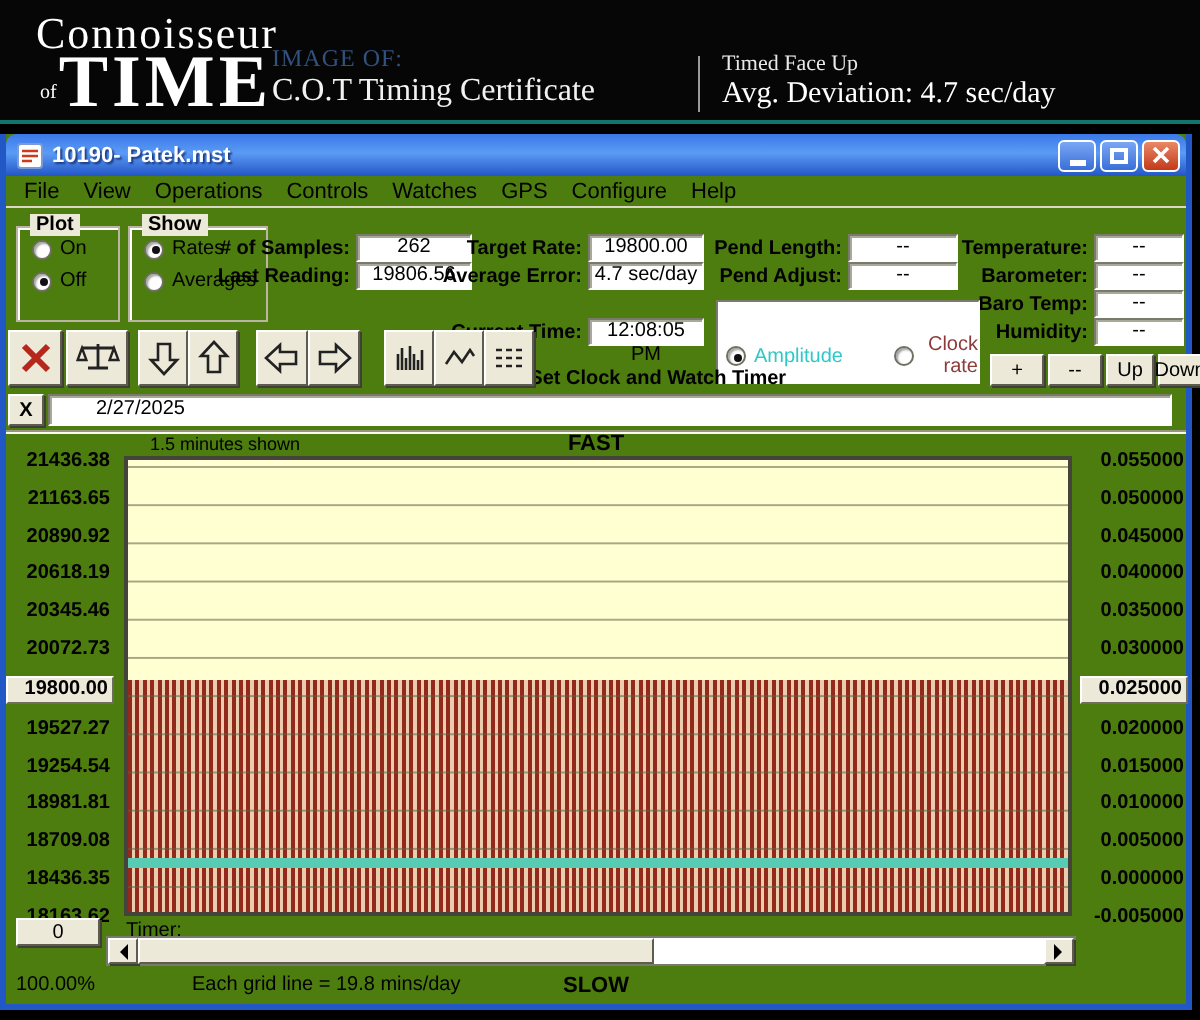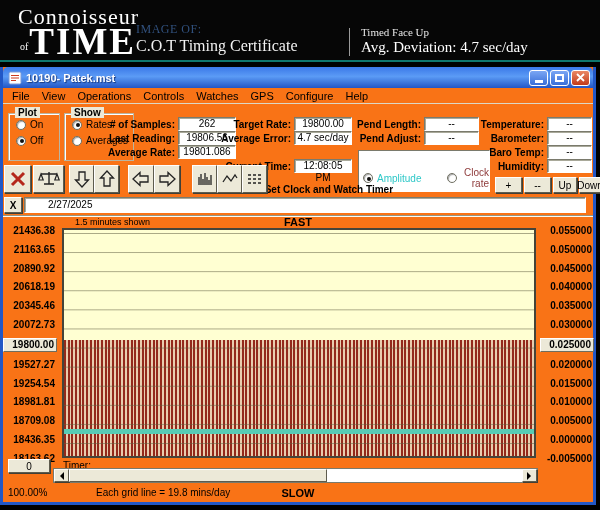--- a/index.html
+++ b/index.html
@@ -17,21 +17,21 @@
   .logo-of { font-size:10px; margin:0 1px 6px 2px; }
   .logo-main { font-size:37px; font-weight:bold; letter-spacing:2px; line-height:32px; }
   .image-of { position:absolute; left:136px; top:22px; font-size:12px; color:#31517E; letter-spacing:0.5px; }
   .cert-title { position:absolute; left:136px; top:37px; font-size:16px; color:#f2f2f2; }
   .banner-divider { position:absolute; left:349px; top:28px; width:1px; height:28px; background:#9a9a9a; }
   .orientation { position:absolute; left:361px; top:26px; font-size:11px; color:#e8e8e8; }
   .avg-dev { position:absolute; left:361px; top:39px; font-size:15px; color:#fff; }
 
   
   .window { position:absolute; left:0; top:67px; width:596px; height:438px;
-            border:3px solid #2257C6; border-top:none; background:#f97316; }
+            border:3px solid #2257C6; border-top:none; background:#4d7c0f; }
   .titlebar { position:relative; height:21px; border-radius:5px 5px 0 0;
               background:linear-gradient(#3a78e8,#5b9bf5 45%,#2356c6);
               display:flex; align-items:center; padding:0 3px; }
   .app-icon { width:14px; height:14px; margin:0 4px 0 2px; }
   .title-text { color:#fff; font-size:11px; font-weight:bold; text-shadow:1px 1px 1px #1a3a80; flex:1; }
   .wbtn { width:19px; height:16px; border-radius:3px; border:1px solid #fff; margin-left:2px;
           background:linear-gradient(#7aa6f4,#3a6fd8); display:flex; align-items:center; justify-content:center; }
   .wbtn.close { background:linear-gradient(#ea8866,#c23a1a); }
   .g-min { width:8px; height:3px; background:#fff; margin-top:7px; }
   .g-max { width:9px; height:8px; border:2px solid #fff; }
@@ -191,24 +191,20 @@
     </div>
 
     <div class="frow" style="left:85px; top:50px;">
       <span class="flabel w90"># of Samples:</span>
       <span class="fbox b56">262</span>
     </div>
     <div class="frow" style="left:85px; top:64px;">
       <span class="flabel w90">Last Reading:</span>
       <span class="fbox b56">19806.56</span>
     </div>
-    <div class="frow" style="left:85px; top:78px;">
-      <span class="flabel w90">Average Rate:</span>
-      <span class="fbox b56">19801.086</span>
-    </div>
 
     <div class="frow" style="left:199px; top:50px;">
       <span class="flabel w92">Target Rate:</span>
       <span class="fbox b56">19800.00</span>
     </div>
     <div class="frow" style="left:199px; top:64px;">
       <span class="flabel w92">Average Error:</span>
       <span class="fbox b56">4.7 sec/day</span>
     </div>
     <div class="frow" style="left:199px; top:92px;">

